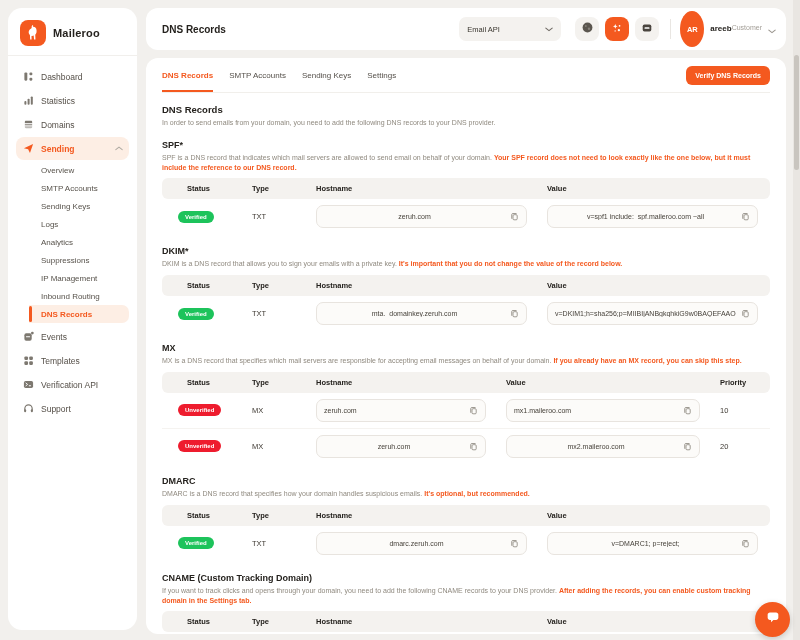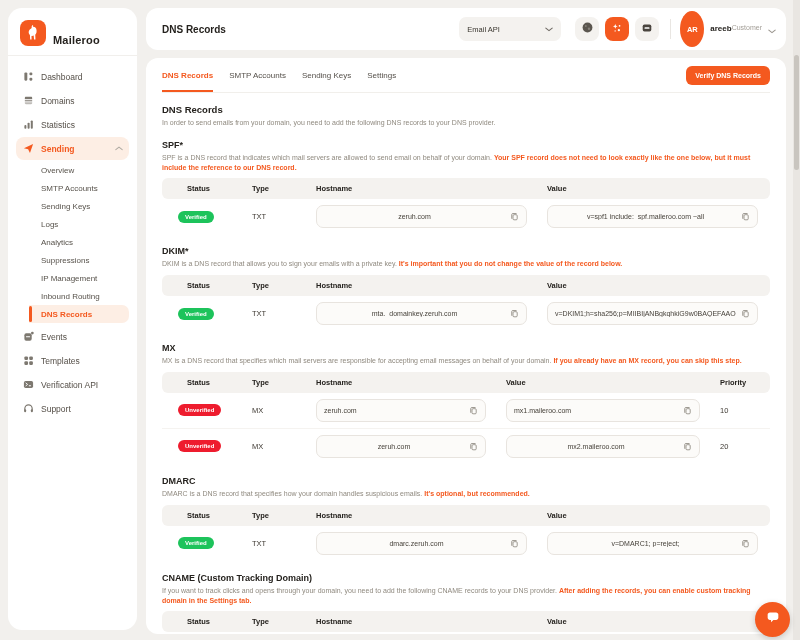--- a/index.html
+++ b/index.html
@@ -3,21 +3,21 @@
 <meta charset="utf-8">
 <style>
   html,body{margin:0;padding:0;}
   body{
     width:800px;height:640px;position:relative;overflow:hidden;
     background:#f2f0ed;font-family:"Liberation Sans",sans-serif;
     -webkit-font-smoothing:antialiased;color:#25221e;
   }
   
   .sidebar{position:absolute;left:8px;top:8px;width:129px;height:622px;background:#fff;border-radius:14px;box-sizing:border-box;}
-  .logo-row{display:flex;align-items:flex-end;gap:7px;padding:12px 12px 9px;border-bottom:1px solid #f1efec;}
+  .logo-row{display:flex;align-items:center;gap:7px;padding:12px 12px 9px;border-bottom:1px solid #f1efec;}
   .logo{width:26px;height:26px;border-radius:8px;background:#f4591f;display:flex;align-items:center;justify-content:center;flex:0 0 auto;}
   .brand{font-size:11px;font-weight:bold;color:#25221e;letter-spacing:.2px;}
   nav{padding:8px 8px 0;}
   .nav-item{display:flex;align-items:center;gap:7px;padding:6px 6px;margin:1px 0;border-radius:8px;font-size:8.5px;color:#554f48;}
   .nav-item .ic{width:12px;display:flex;justify-content:center;flex:0 0 auto;}
   .nav-item.parent-active{background:#fdeee4;color:#f4591f;font-weight:bold;}
   .nav-item .chev{margin-left:auto;display:flex;}
   .sub-list{margin:1px 0 2px 0;}
   .sub-item{position:relative;padding:4.5px 6px 4.5px 12px;margin-left:13px;font-size:8px;color:#57524b;border-radius:7px;}
   .sub-item.active{background:#fdeee4;color:#f4591f;font-weight:bold;border-radius:0 7px 7px 0;}
@@ -86,36 +86,36 @@
             <rect x="1.5" y="1.5" width="3.2" height="9" rx="1.2" fill="#7d7870"></rect>
             <rect x="7" y="1.5" width="3.2" height="3.2" rx="1.2" fill="#7d7870"></rect>
             <rect x="7" y="7.3" width="3.2" height="3.2" rx="1.2" fill="#7d7870"></rect>
           </svg>
         </span>
         <span>Dashboard</span>
       </div>
       <div class="nav-item">
         <span class="ic">
           <svg viewBox="0 0 12 12" width="11" height="11">
+            <rect x="1.5" y="6.5" width="2.2" height="4" rx="1" fill="#7d7870"></rect>
+            <rect x="5" y="4" width="2.2" height="6.5" rx="1" fill="#7d7870"></rect>
+            <rect x="8.5" y="1.5" width="2.2" height="9" rx="1" fill="#7d7870"></rect>
+          </svg>
+        </span>
+        <span>Statistics</span>
+      </div>
+      <div class="nav-item">
+        <span class="ic">
+          <svg viewBox="0 0 12 12" width="11" height="11">
             <path d="M2 3.2C2 2.5 2.5 2 3.2 2h5.6C9.5 2 10 2.5 10 3.2v1.2H2z" fill="#7d7870"></path>
             <rect x="2" y="5.2" width="8" height="1.8" fill="#7d7870" opacity=".75"></rect>
             <path d="M2 7.8h8v1c0 .7-.5 1.2-1.2 1.2H3.2C2.5 10 2 9.5 2 8.8z" fill="#7d7870" opacity=".5"></path>
           </svg>
         </span>
         <span>Domains</span>
-      </div>
-      <div class="nav-item">
-        <span class="ic">
-          <svg viewBox="0 0 12 12" width="11" height="11">
-            <rect x="1.5" y="6.5" width="2.2" height="4" rx="1" fill="#7d7870"></rect>
-            <rect x="5" y="4" width="2.2" height="6.5" rx="1" fill="#7d7870"></rect>
-            <rect x="8.5" y="1.5" width="2.2" height="9" rx="1" fill="#7d7870"></rect>
-          </svg>
-        </span>
-        <span>Statistics</span>
       </div>
       <div class="nav-item parent-active">
         <span class="ic">
           <svg viewBox="0 0 12 12" width="11" height="11">
             <path d="M1 5.8 11 1.2 7.6 10.8 5.6 6.9z" fill="#f4591f"></path>
           </svg>
         </span>
         <span>Sending</span>
         <span class="chev">
           <svg viewBox="0 0 10 6" width="8" height="5">

